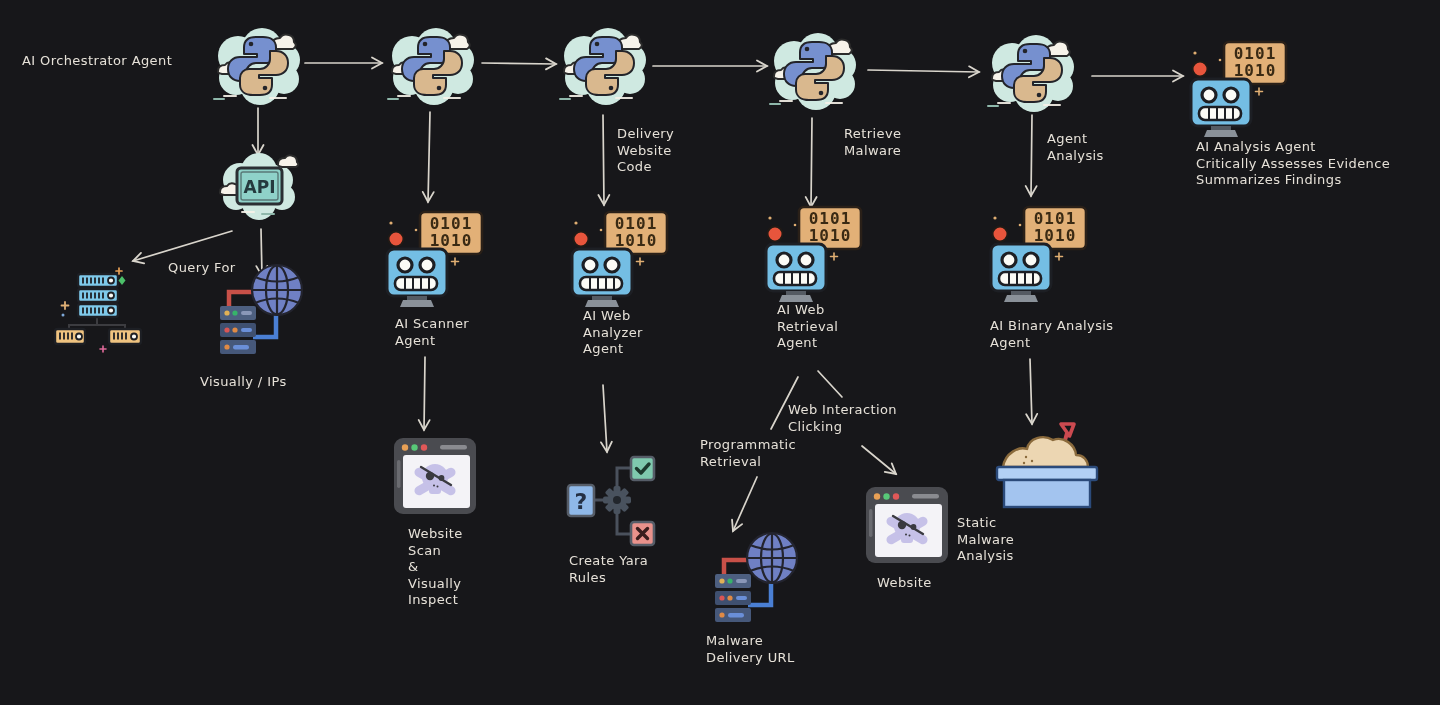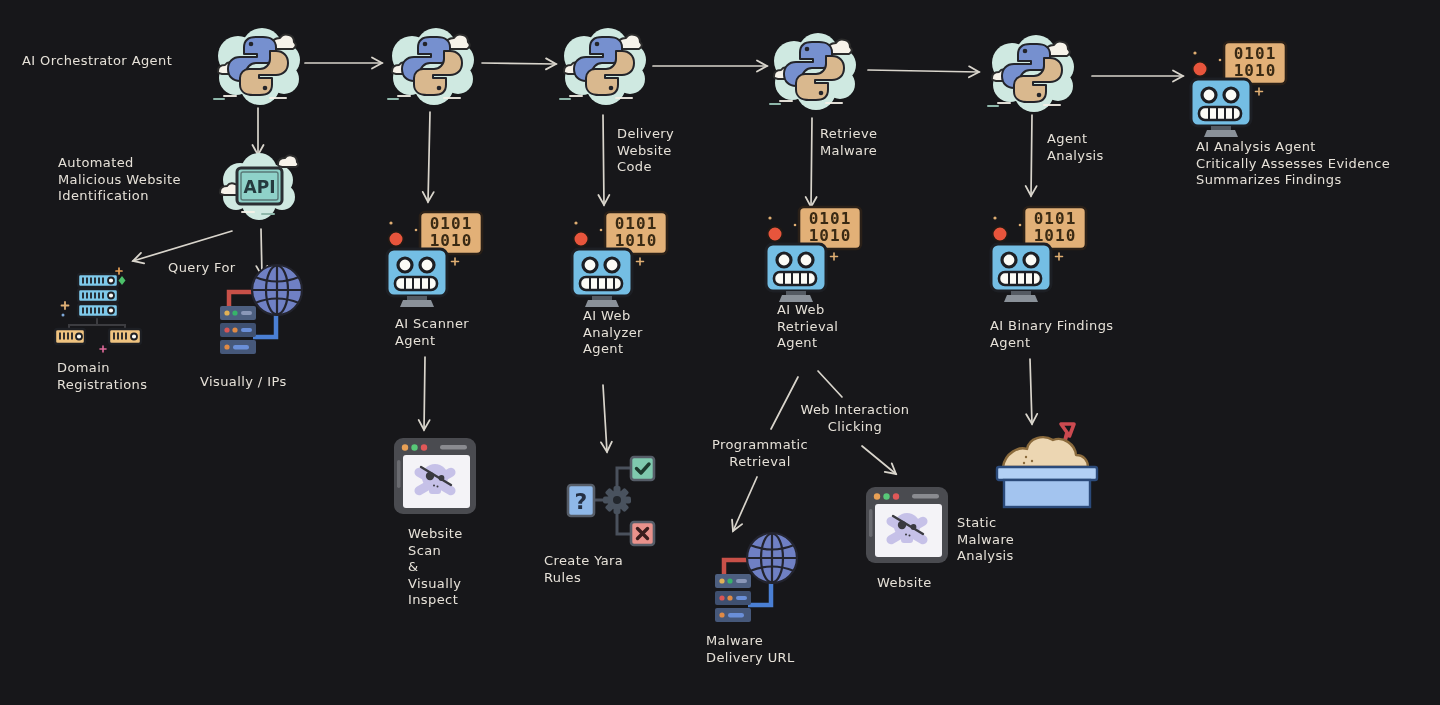--- a/index.html
+++ b/index.html
@@ -4,21 +4,21 @@
 <style>
   html,body{margin:0;padding:0;background:#0e0e10;}
   .stage{
     position:relative;width:1440px;height:705px;background:#17171a;
     overflow:hidden;font-family:"DejaVu Sans",sans-serif;
   }
   .label{
     position:absolute;color:#e6e1d8;font-size:13px;line-height:1.27;
     white-space:pre-line;letter-spacing:.4px;
   }
-  .label.center{text-align:center;}
+  .label.center{}
   .icon{position:absolute;}
   svg{display:block;overflow:visible;}
   #edges{position:absolute;left:0;top:0;pointer-events:none;}
   .edge{stroke:#d9d5cc;stroke-width:1.7;stroke-linecap:round;fill:none;}
 </style>
 </head>
 <body>
 
 <div class="stage">
 
@@ -277,57 +277,52 @@
     <path d="M66,9 h13 l-4.5,12 z" fill="none" stroke="#cc4a50" stroke-width="3.6" stroke-linejoin="round"></path>
     <path d="M8,52 C10,38 24,31 32,34 C34,23 48,19 58,25 C68,21 80,29 81,40 C89,40 93,46 93,52 Z" fill="#ecd6b2" stroke="#8a6a3c" stroke-width="2.4" stroke-linejoin="round"></path>
     <circle cx="31" cy="42" r="1.2" fill="#8a6a3c"></circle>
       <circle cx="37" cy="46" r="1.2" fill="#8a6a3c"></circle>
       <circle cx="29" cy="48" r="1.2" fill="#8a6a3c"></circle>
     <rect x="2" y="52" width="100" height="13" rx="2" fill="#b2d0f5" stroke="#2b4a7a" stroke-width="2.4"></rect>
     <rect x="9" y="65" width="86" height="27" fill="#a3c4ef" stroke="#2b4a7a" stroke-width="2.4"></rect>
   </svg>
 
   <div class="label" style="left:22px;top:53px">AI Orchestrator Agent</div>
-  <div class="label" style="left:58px;top:155px">Automated
-Malicious Website
-Identification</div>
   <div class="label" style="left:168px;top:260px">Query For</div>
-  <div class="label" style="left:57px;top:360px">Domain
-Registrations</div>
   <div class="label" style="left:200px;top:374px">Visually / IPs</div>
   <div class="label" style="left:395px;top:316px">AI Scanner
 Agent</div>
   <div class="label" style="left:408px;top:526px">Website
 Scan
 &amp;
 Visually
 Inspect</div>
   <div class="label" style="left:617px;top:126px">Delivery
 Website
 Code</div>
   <div class="label" style="left:583px;top:308px">AI Web
 Analyzer
 Agent</div>
-  <div class="label" style="left:544px;top:553px">Create Yara
+  <div class="label" style="left:569px;top:553px">Create Yara
 Rules</div>
-  <div class="label" style="left:820px;top:126px">Retrieve
+  <div class="label" style="left:844px;top:126px">Retrieve
 Malware</div>
   <div class="label" style="left:777px;top:302px">AI Web
 Retrieval
 Agent</div>
   <div class="label center" style="left:700px;top:437px;width:120px">Programmatic
 Retrieval</div>
   <div class="label center" style="left:788px;top:402px;width:134px">Web Interaction
 Clicking</div>
   <div class="label" style="left:706px;top:633px">Malware
 Delivery URL</div>
   <div class="label" style="left:877px;top:575px">Website</div>
   <div class="label" style="left:1047px;top:131px">Agent
 Analysis</div>
-  <div class="label" style="left:990px;top:318px">AI Binary Findings
+  <div class="label" style="left:990px;top:318px">AI Binary Analysis
 Agent</div>
   <div class="label" style="left:957px;top:515px">Static
 Malware
 Analysis</div>
   <div class="label" style="left:1196px;top:139px">AI Analysis Agent
 Critically Assesses Evidence
 Summarizes Findings</div>
 
 </div>
 

